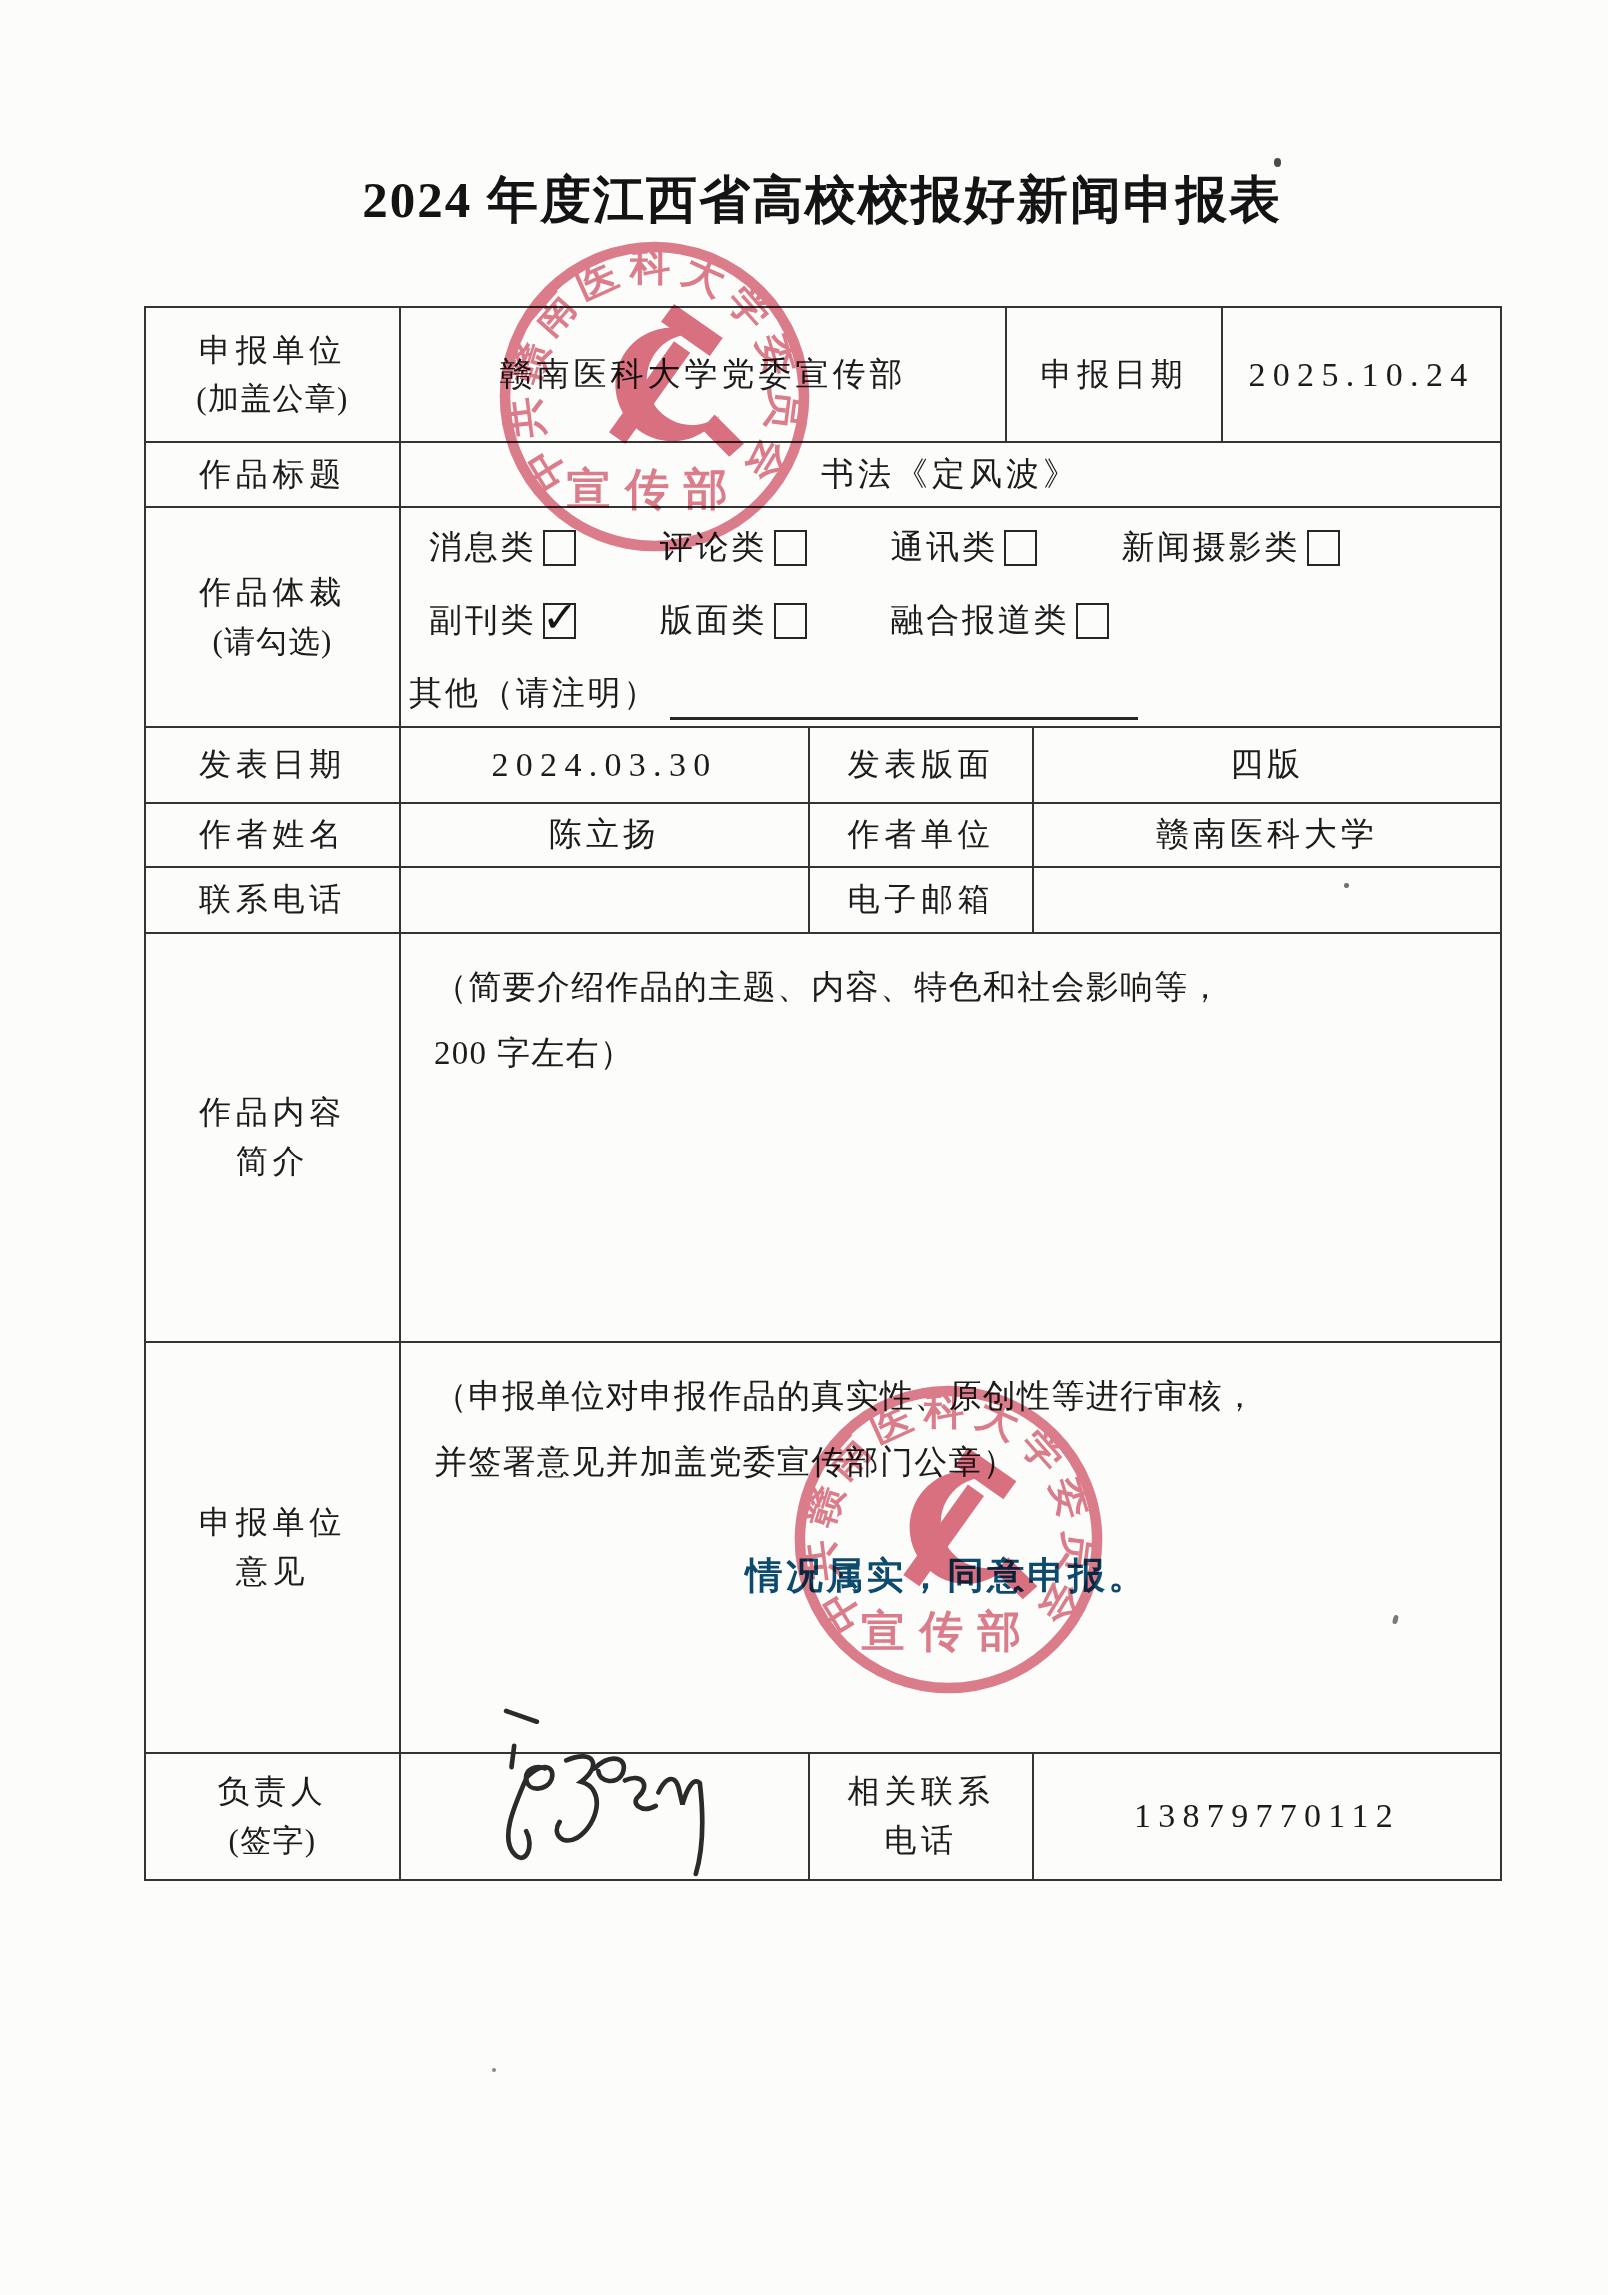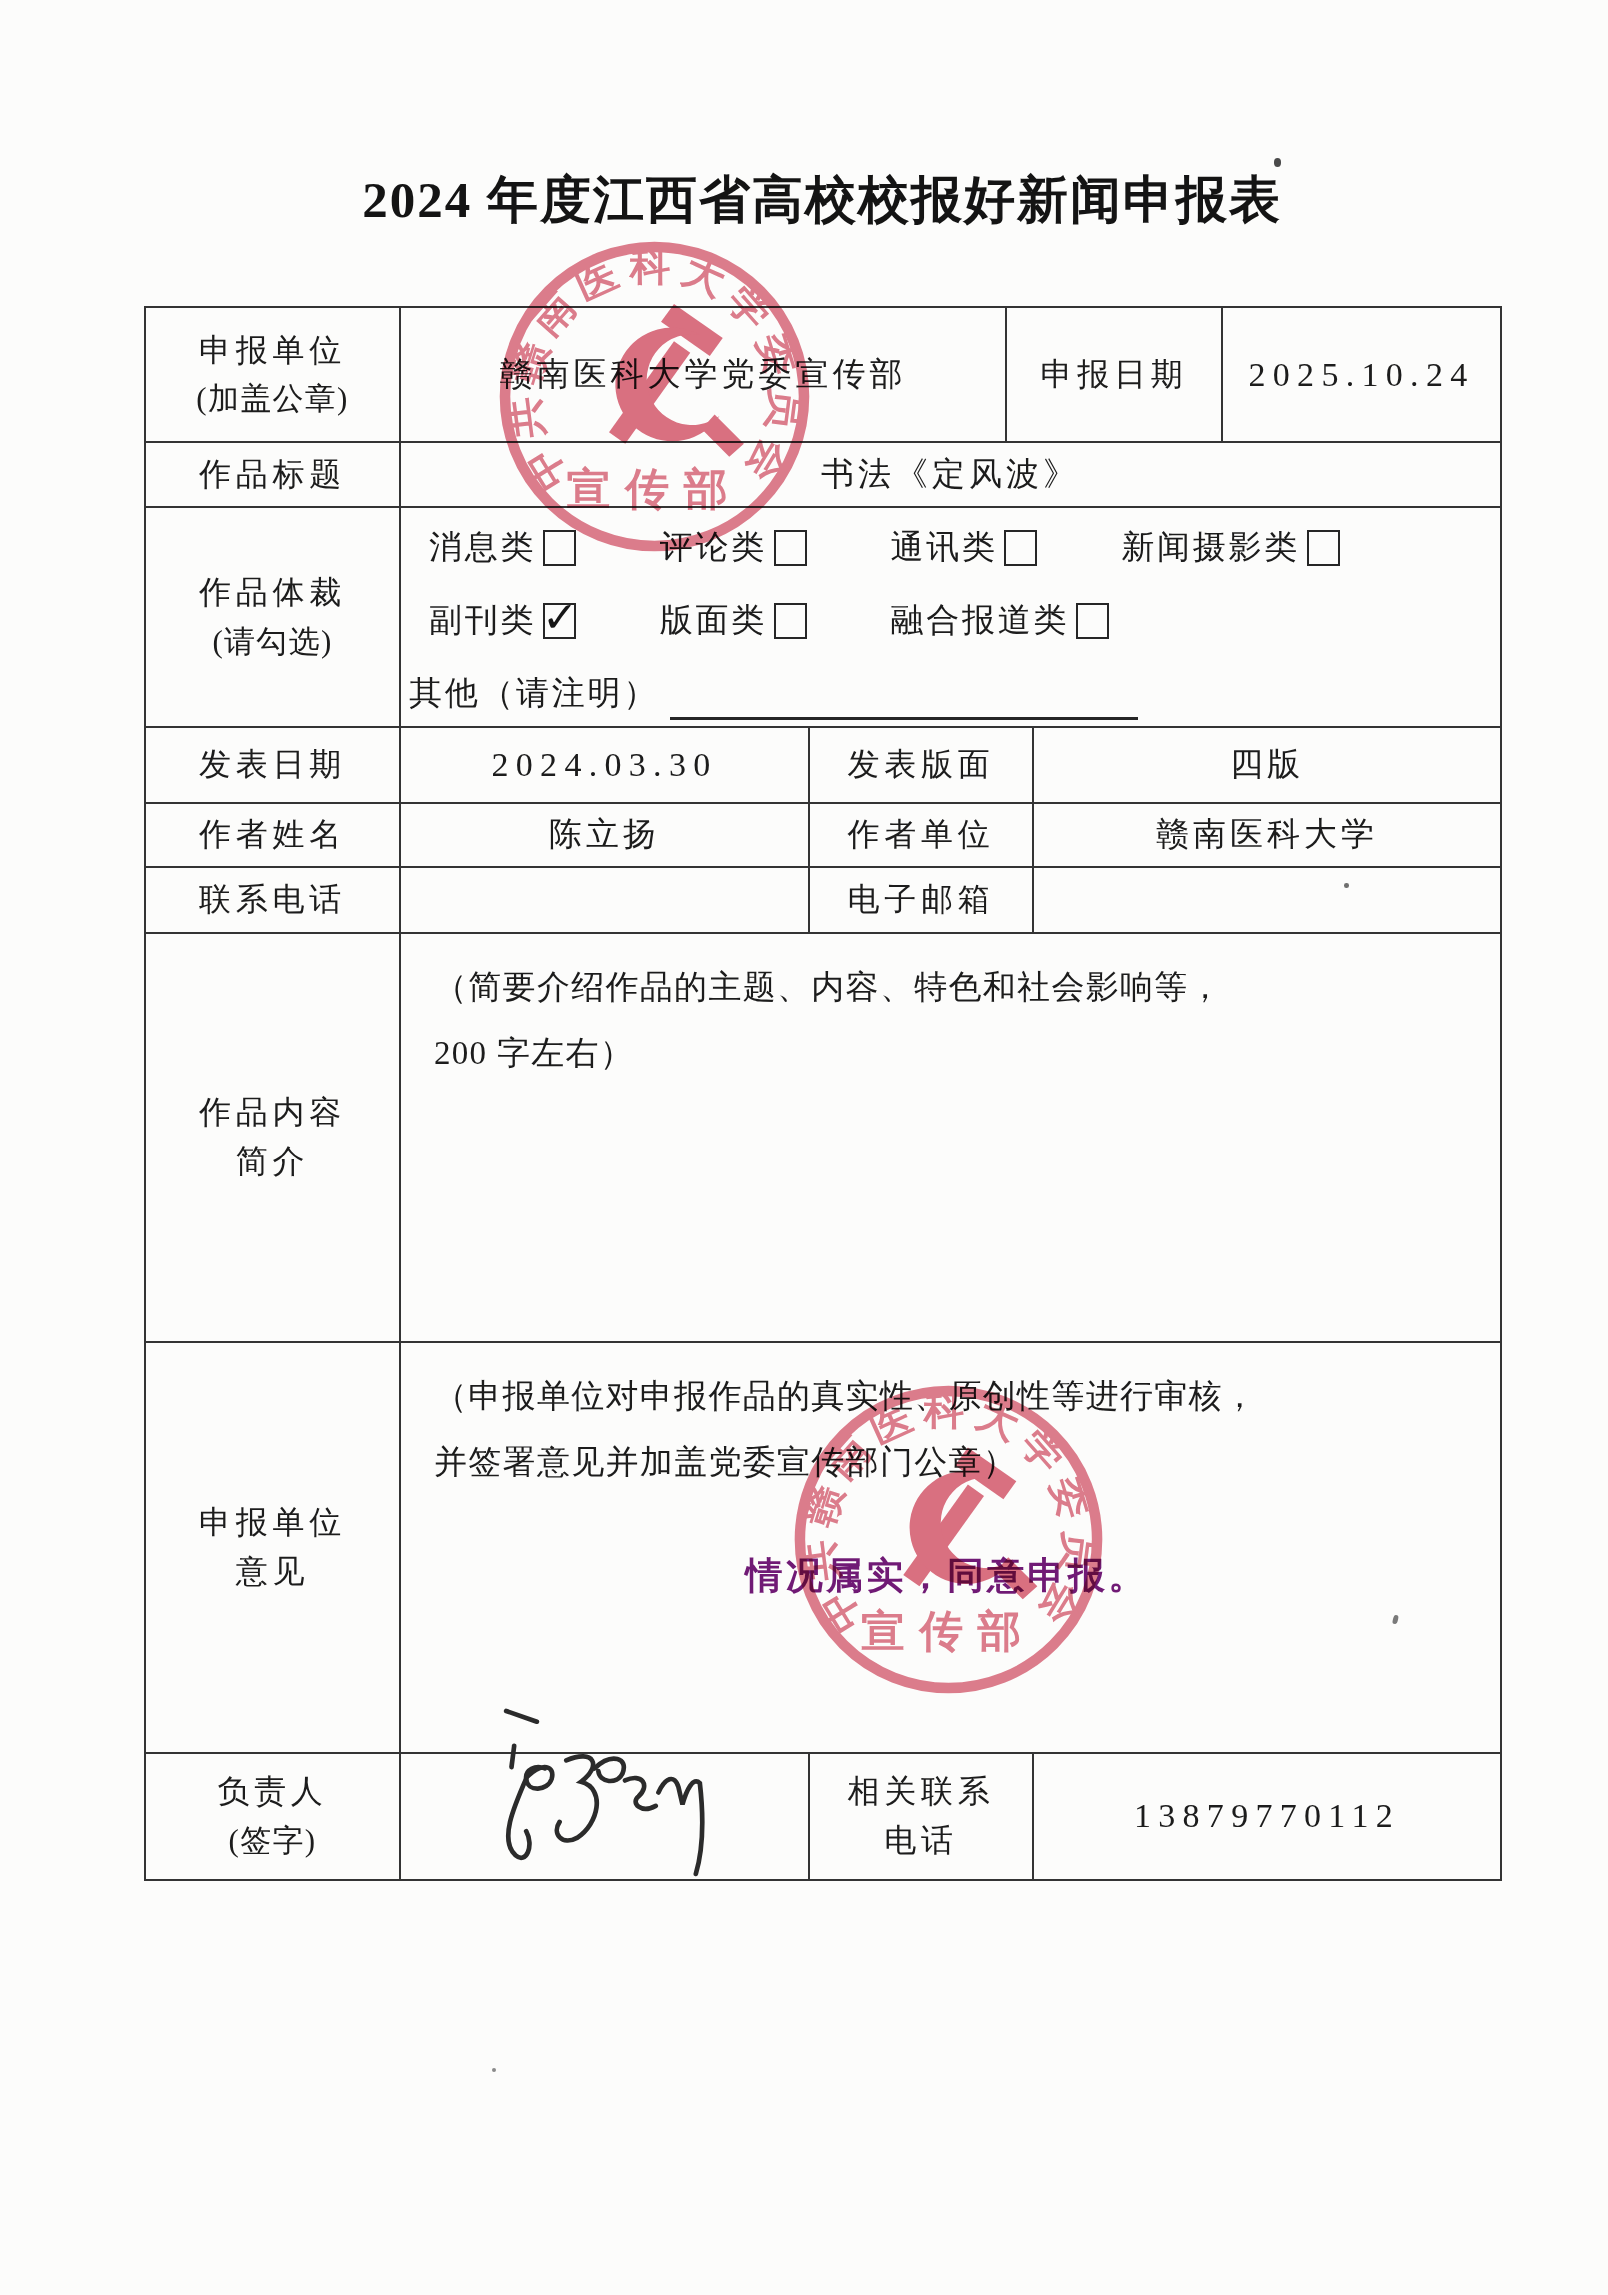--- a/index.html
+++ b/index.html
@@ -41,21 +41,21 @@
   }
   .other-line{display:flex;align-items:flex-end;letter-spacing:2.7px;font-size:33px;margin-top:5.3px;}
   .blank-line{
     display:inline-block;width:468px;height:8px;margin-left:10.7px;
     border-bottom:3.3px solid #262626;transform:translateY(4px);
   }
   .freecell{text-align:left;vertical-align:top;padding:20px 40px 11px 33px;}
   .hint{font-size:33px;line-height:66px;letter-spacing:1.3px;}
   .statement{
     display:block;text-align:center;font-weight:bold;font-size:37px;
-    letter-spacing:3.3px;margin-top:56px;color:#701a75;
+    letter-spacing:3.3px;margin-top:56px;color:#0c4a6e;
   }
   .stamp{position:absolute;mix-blend-mode:multiply;opacity:0.86;pointer-events:none;}
   #stamp-1{left:492px;top:234px;width:325px;height:325px;}
   #stamp-2{left:787px;top:1378px;width:323px;height:323px;}
   .signature-svg{position:absolute;left:486px;top:1707px;width:234px;height:187px;}
   .speck{position:absolute;background:#4a4a4a;border-radius:50%;}
   .speck.s1{left:1274px;top:158px;width:7.3px;height:8.7px;}
   .speck.s2{left:1344px;top:883px;width:4.7px;height:4.7px;background:#6f6f6f;}
   .speck.s3{left:1393px;top:1615px;width:4.7px;height:8.7px;background:#7a7a7a;border-radius:40%;transform:rotate(14deg);}
   .speck.s4{left:492px;top:2068px;width:4px;height:4px;background:#8a8a8a;}

